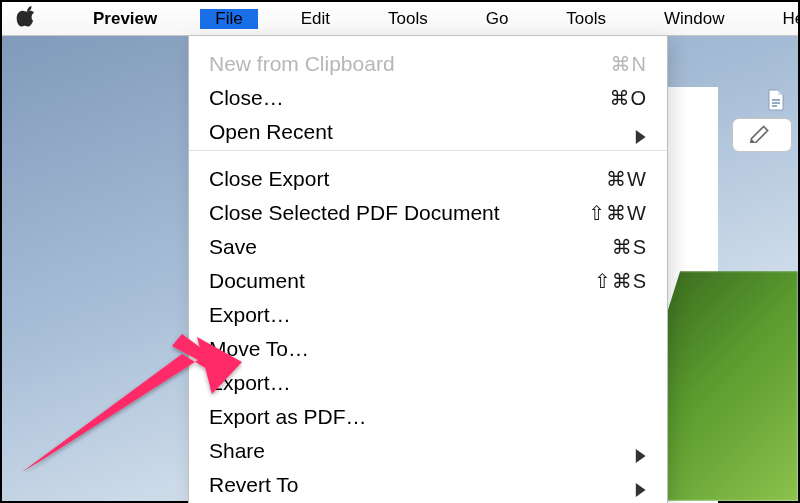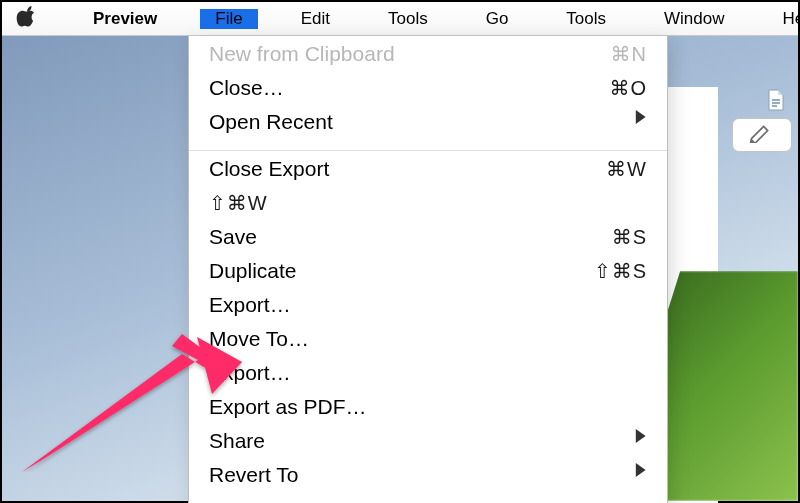--- a/index.html
+++ b/index.html
@@ -17,21 +17,21 @@
   
   .menubar { position: absolute; top: 0; left: 0; right: 0; height: 34px; background: linear-gradient(#ffffff,#f6f6f6); border-bottom: 1px solid #c8c8c8; display: flex; align-items: center; padding-left: 10px; font-size: 17px; color:#000;gap:28px; }
   .menubar .item { display: flex; align-items: center; padding: 0 15px; cursor: default; }
   .menubar .bold { font-weight: 700; }
   .menubar .item.active { background: #1a6fe8; color: #000000; }
   .apple { display:flex; align-items:center; padding: 0 12px 0 4px; }
   .apple svg { width: 22px; height: 22px; fill:#2a2a2a; }
 
   
   .dropdown { position: absolute; top: 34px; left: 186px; width: 480px; background: #fff; border: 1px solid #bdbdbd; border-top: none; box-shadow: 4px 6px 18px rgba(0,0,0,.15); padding: 6px 0 10px; }
-  .menuitem { display: flex; align-items: flex-start; height: 34px; padding: 0 20px; font-size: 21px; color:#000; }
+  .menuitem { display: flex; align-items: flex-end; height: 34px; padding: 0 20px; font-size: 21px; color:#000; }
   .menuitem .label { flex: 1; }
   .menuitem .shortcut { color:#1a1a1a; font-size:20px; letter-spacing:1px; display:flex; align-items:center; gap:2px; }
   .menuitem.disabled { color:#b7b7b7; }
   .menuitem.disabled .shortcut { color:#b7b7b7; }
   .sep { height: 1px; background:#e1e1e1; margin: 6px 0; }
   .submenu-arrow { margin-left:auto; display:flex; align-items:center; }
   .submenu-arrow svg { width:14px; height:14px; fill:#333; }
 
   
   .arrow-wrap { position:absolute; left:10px; top:300px; width:230px; height:150px; pointer-events:none; }
@@ -95,28 +95,29 @@
             <path d="M2 0 L9 5 L2 10 Z"></path>
           </svg>
         </span>
     </div>
     <div class="sep"></div>
     <div class="menuitem">
       <span class="label">Close Export</span>
       <span class="shortcut">⌘W</span>
     </div>
     <div class="menuitem">
+      <span class="label">Close Selected PDF Document</span>
       <span class="shortcut">⇧⌘W</span>
     </div>
     <div class="menuitem">
       <span class="label">Save</span>
       <span class="shortcut">⌘S</span>
     </div>
     <div class="menuitem">
-      <span class="label">Duplicate</span>
+      <span class="label">Document</span>
       <span class="shortcut">⇧⌘S</span>
     </div>
     <div class="menuitem">
       <span class="label">Export…</span>
     </div>
     <div class="menuitem">
       <span class="label">Move To…</span>
     </div>
     <div class="menuitem">
       <span class="label">Export…</span>

